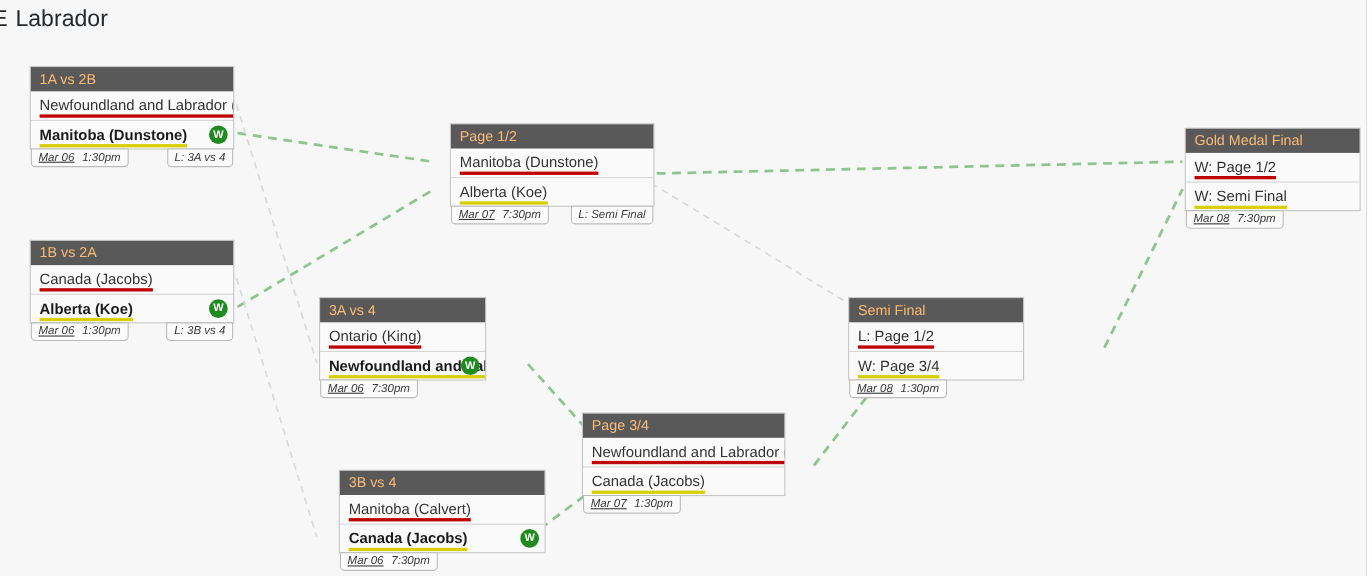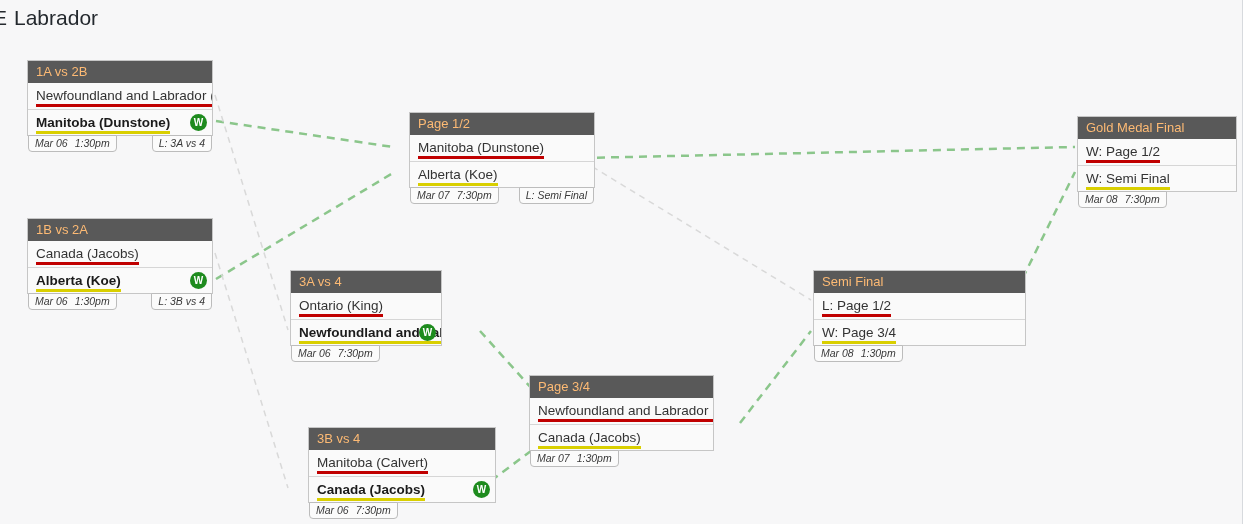--- a/index.html
+++ b/index.html
@@ -101,21 +101,21 @@
     border:1px solid #bcbcbc;
     border-radius:0 0 4px 4px;
     background:#fbfbfb;
     padding:1px 6px 2px 6px;
     font-style:italic;
     font-size:10.5px;
     color:#3a3a3a;
     white-space:nowrap;
     display:flex;
   }
-  .chip .date{margin-right:7px;}
+  .chip .date{margin-right:7px;text-decoration:underline;}
   .edge-divider{
     position:absolute;
     top:0;
     left:1242px;
     width:1px;
     height:524px;
     background:#d7dade;
     z-index:3;
   }
   .edge-strip{
@@ -259,21 +259,21 @@
       </div>
     </div>
     <div class="chips">
       <span class="chip">
         <span class="date">Mar 07</span>
         <span>1:30pm</span>
       </span>
     </div>
   </div>
 
-  <div class="match" style="left:813px;top:270px;width:213px;">
+  <div class="match" style="left:771px;top:270px;width:160px;">
     <div class="match-box">
       <div class="match-title">Semi Final</div>
       <div class="team u-red">
         <span class="team-name">L: Page 1/2</span>
       </div>
       <div class="team u-yellow">
         <span class="team-name">W: Page 3/4</span>
       </div>
     </div>
     <div class="chips">

